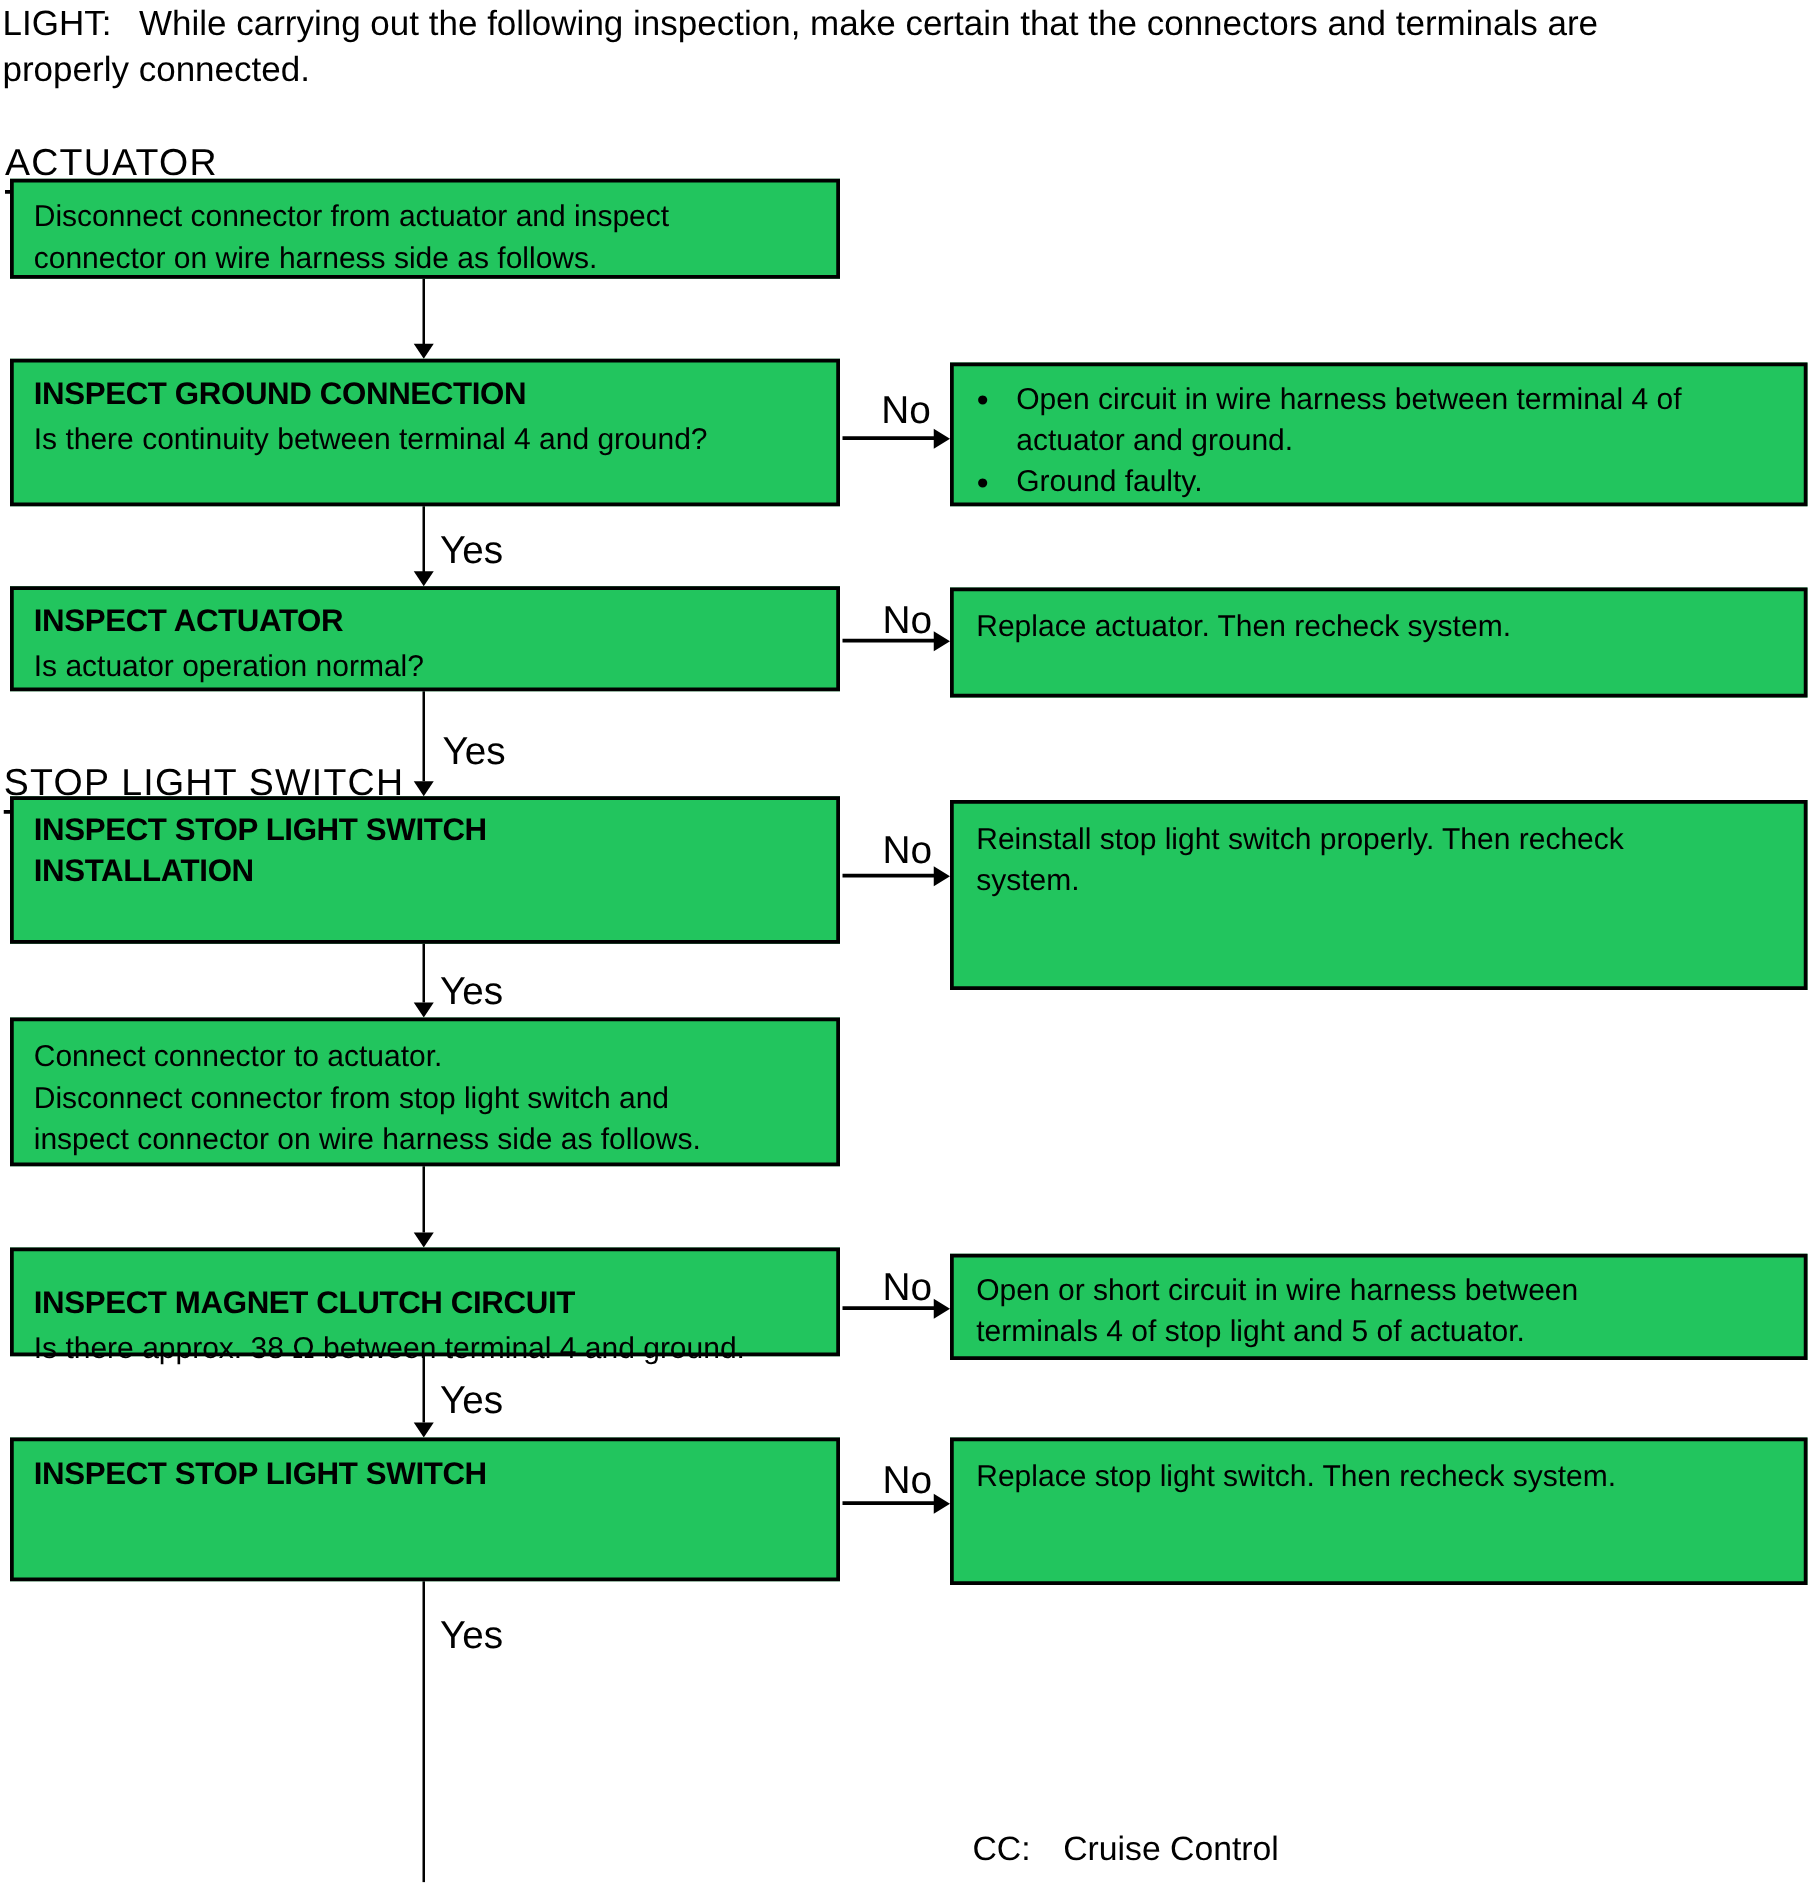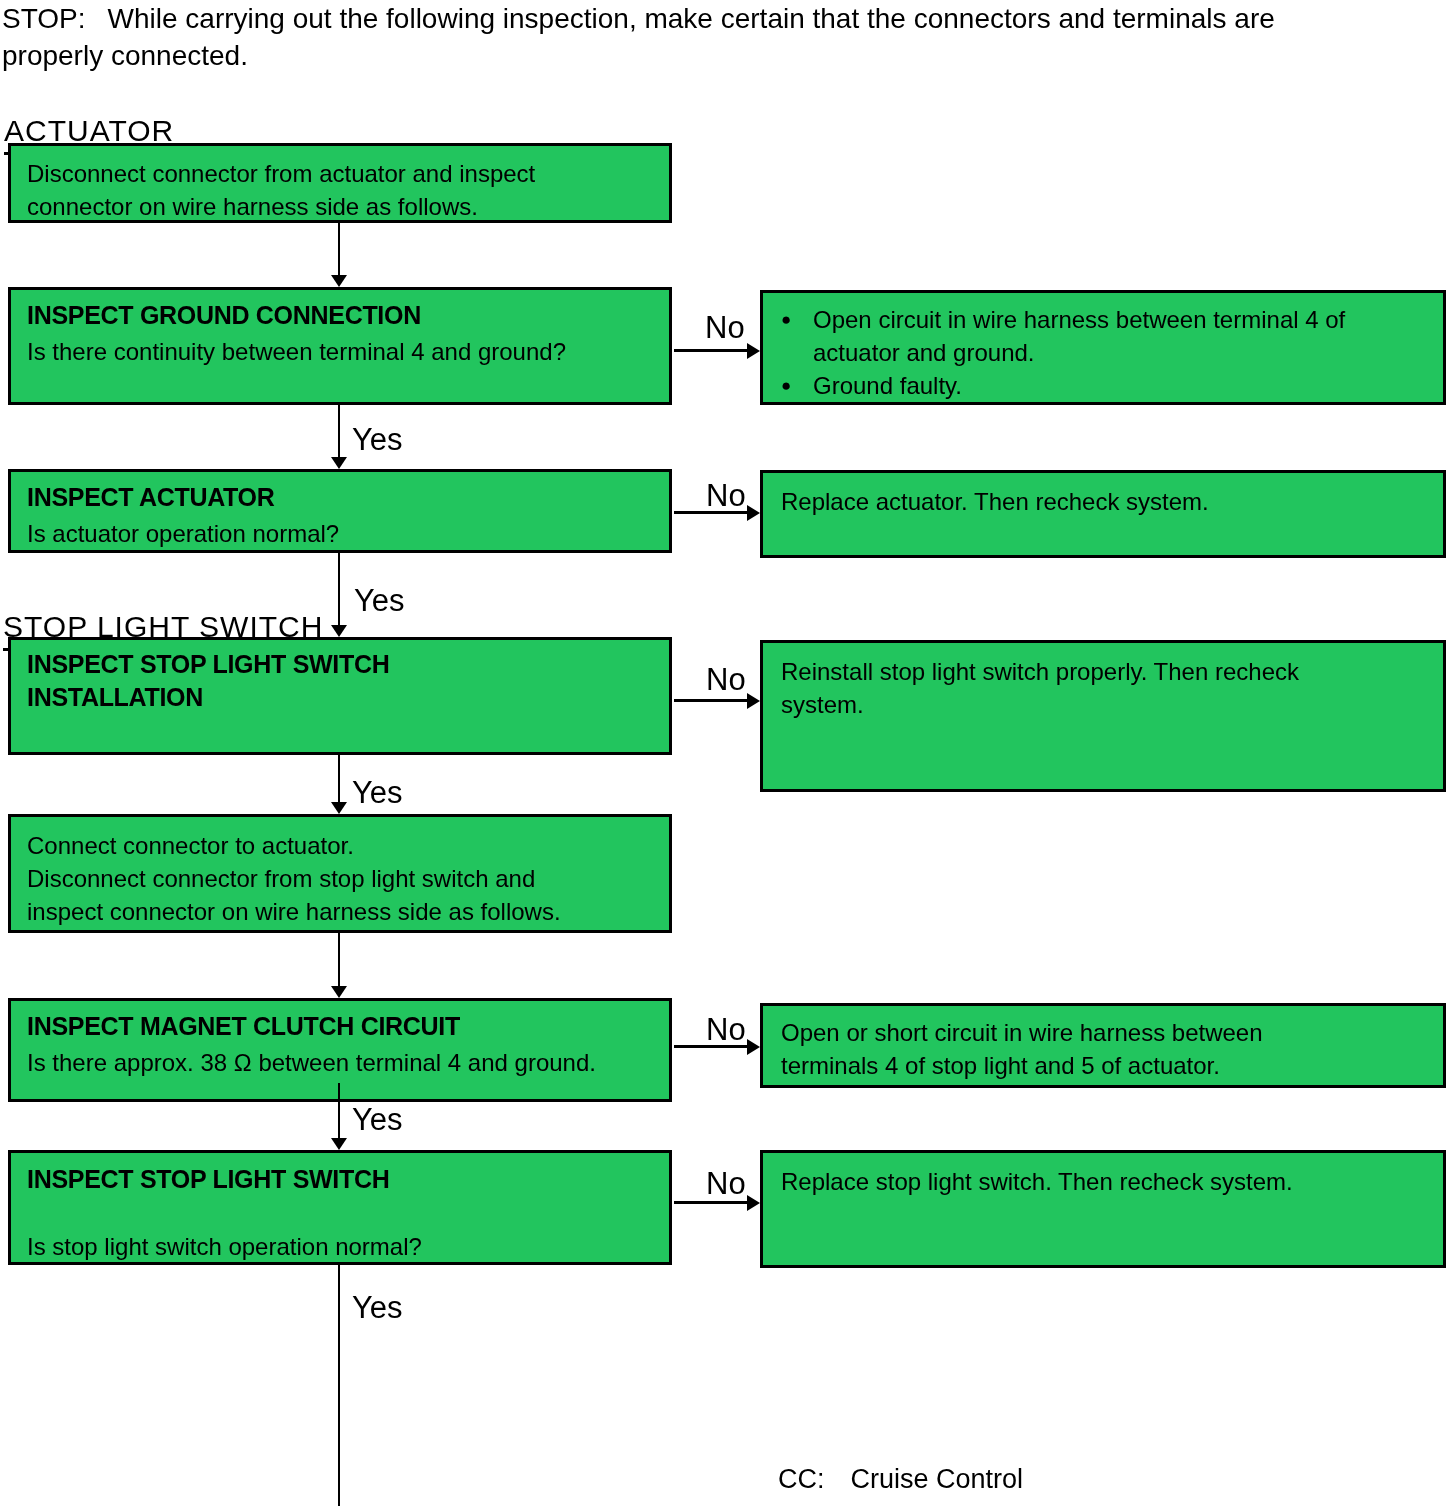--- a/index.html
+++ b/index.html
@@ -69,21 +69,21 @@
   .footnote { position: absolute; left: 778px; top: 1464px; font-size: 27px; white-space: nowrap; }
   .footnote-abbr { display: inline-block; margin-right: 26px; }
 </style>
 </head>
 <body>
 
 <div id="page">
 
   <div class="hint">
     <div>
-      <span class="hint-label">STOP:</span><span>While carrying out the following inspection, make certain that the connectors and terminals are</span>
+      <span class="hint-label">LIGHT:</span><span>While carrying out the following inspection, make certain that the connectors and terminals are</span>
     </div>
     <div>properly connected.</div>
   </div>
 
   <div class="section-heading" style="left:4px; top:90px;">ACTUATOR</div>
 
   <div class="box lbox" style="top:143px; height:80px;">
     <div class="box-line">Disconnect connector from actuator and inspect</div>
     <div class="box-line">connector on wire harness side as follows.</div>
   </div>
@@ -157,41 +157,40 @@
 
   <div class="box lbox" style="top:814px; height:119px; padding-top:12px;">
     <div class="box-line">Connect connector to actuator.</div>
     <div class="box-line">Disconnect connector from stop light switch and</div>
     <div class="box-line">inspect connector on wire harness side as follows.</div>
   </div>
 
   <div class="vline" style="top:933px; height:53px;"></div>
   <div class="arrow-down" style="top:986px;"></div>
 
-  <div class="box lbox" style="top:998px; height:104px; padding-top:9px;">
+  <div class="box lbox" style="top:998px; height:87px; padding-top:25px;">
     <div class="box-title">INSPECT MAGNET CLUTCH CIRCUIT</div>
     <div class="box-question">Is there approx. 38 Ω between terminal 4 and ground.</div>
   </div>
 
   <div class="flow-label" style="left:706px; top:1012px;">No</div>
   <div class="hline" style="left:674px; top:1045px; width:74px;"></div>
   <div class="arrow-right" style="left:747px; top:1039px;"></div>
 
   <div class="box rbox" style="top:1003px; height:85px; padding-top:10px;">
     <div class="box-line">Open or short circuit in wire harness between</div>
     <div class="box-line">terminals 4 of stop light and 5 of actuator.</div>
   </div>
 
   <div class="vline" style="top:1083px; height:55px;"></div>
   <div class="arrow-down" style="top:1138px;"></div>
   <div class="flow-label" style="left:352px; top:1102px;">Yes</div>
 
   <div class="box lbox" style="top:1150px; height:115px; padding-top:10px;">
     <div class="box-title">INSPECT STOP LIGHT SWITCH</div>
-    <div class="box-question question-gap">Is stop light switch operation normal?</div>
   </div>
 
   <div class="flow-label" style="left:706px; top:1166px;">No</div>
   <div class="hline" style="left:674px; top:1201px; width:74px;"></div>
   <div class="arrow-right" style="left:747px; top:1195px;"></div>
 
   <div class="box rbox" style="top:1150px; height:118px;">
     <div class="box-line">Replace stop light switch. Then recheck system.</div>
   </div>
 

